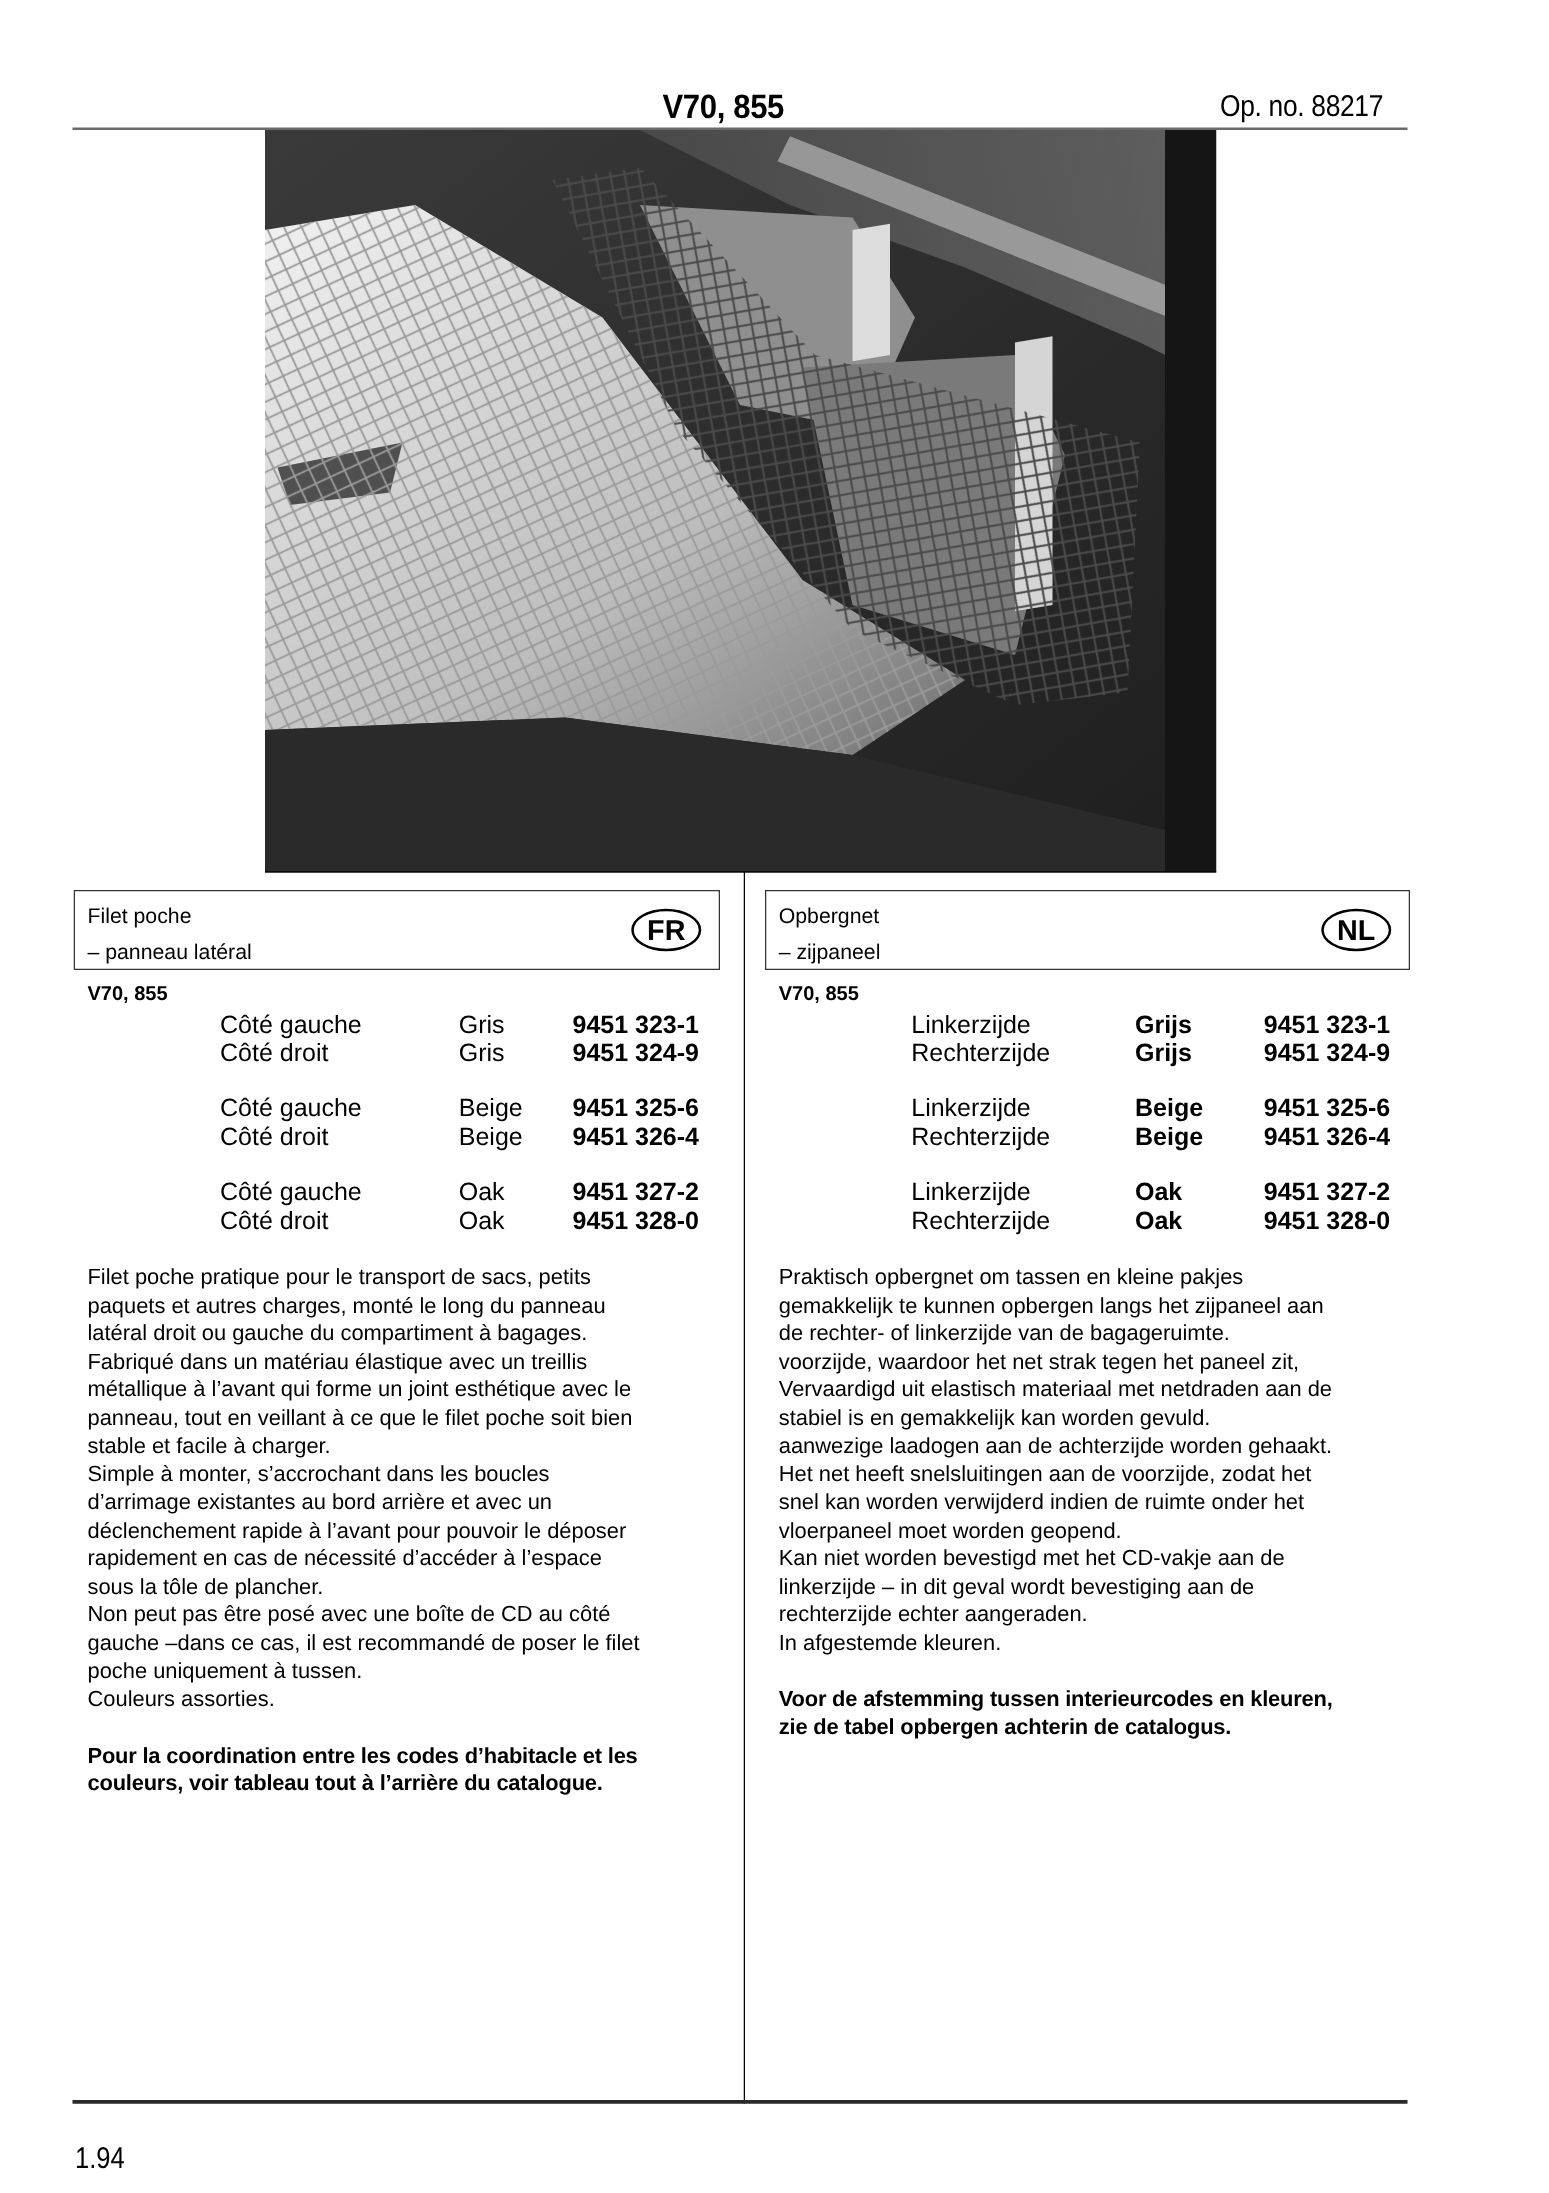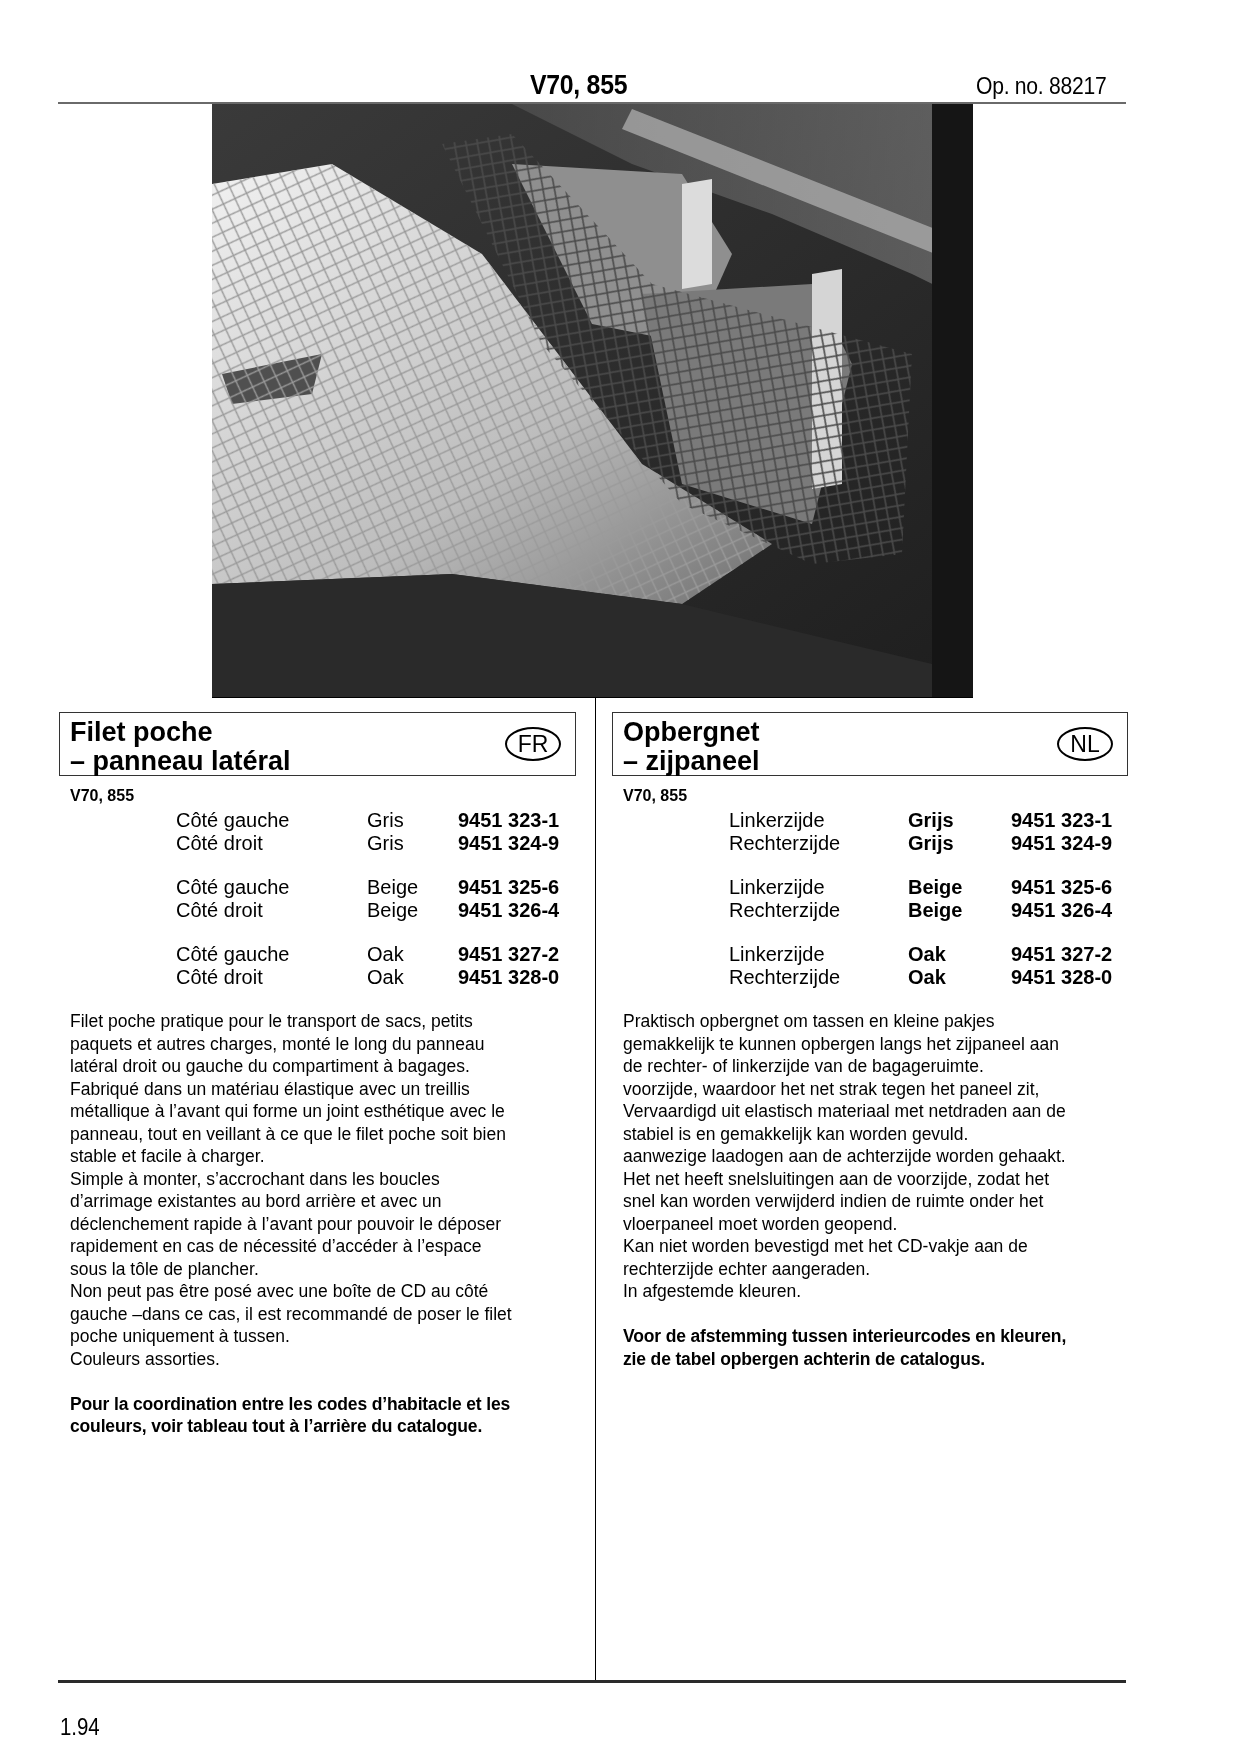--- a/index.html
+++ b/index.html
@@ -34,25 +34,25 @@
     position: absolute; left: 60px; top: 1713px; font-size: 24px; transform: scaleX(0.85);
     transform-origin: left top;
   }
   .col { position: absolute; top: 712px; }
   .col-fr { left: 59px; width: 517px; }
   .col-nl { left: 612px; width: 516px; }
   .title-box {
     border: 1px solid #333; height: 64px; position: relative; box-sizing: border-box;
     padding: 5px 10px 0 10px;
   }
-  .title-line { font-size: 27px; font-weight: bold; line-height: 29px; display: block; }
+  .title-line { font-size: 17px; font-weight: normal; line-height: 29px; display: block; }
   .lang-badge {
     position: absolute; right: 14px; top: 14px; width: 56px; height: 34px;
     border: 2px solid #000; border-radius: 50%; box-sizing: border-box;
-    font-size: 23px; font-weight: normal; text-align: center; line-height: 30px;
+    font-size: 23px; font-weight: bold; text-align: center; line-height: 30px;
   }
   .model-label {
     font-size: 16px; font-weight: bold; margin-top: 11px; margin-left: 11px; height: 22px;
   }
   .parts { margin-top: 0; }
   .part-group { margin-bottom: 22px; }
   .part-row { height: 22.5px; font-size: 20px; line-height: 22.5px; position: relative; }
   .part-row span { position: absolute; top: 0; }
   .col-fr .p-side { left: 117px; }
   .col-fr .p-color { left: 308px; }
@@ -240,20 +240,21 @@
     <p>gemakkelijk te kunnen opbergen langs het zijpaneel aan</p>
     <p>de rechter- of linkerzijde van de bagageruimte.</p>
     <p>voorzijde, waardoor het net strak tegen het paneel zit,</p>
     <p>Vervaardigd uit elastisch materiaal met netdraden aan de</p>
     <p>stabiel is en gemakkelijk kan worden gevuld.</p>
     <p>aanwezige laadogen aan de achterzijde worden gehaakt.</p>
     <p>Het net heeft snelsluitingen aan de voorzijde, zodat het</p>
     <p>snel kan worden verwijderd indien de ruimte onder het</p>
     <p>vloerpaneel moet worden geopend.</p>
     <p>Kan niet worden bevestigd met het CD-vakje aan de</p>
+    <p>linkerzijde – in dit geval wordt bevestiging aan de</p>
     <p>rechterzijde echter aangeraden.</p>
     <p>In afgestemde kleuren.</p>
     <p class="note">
       <span>Voor de afstemming tussen interieurcodes en kleuren,</span><br>
       <span>zie de tabel opbergen achterin de catalogus.</span>
     </p>
   </div>
 </div>
 
 <div class="footer-rule"></div>

